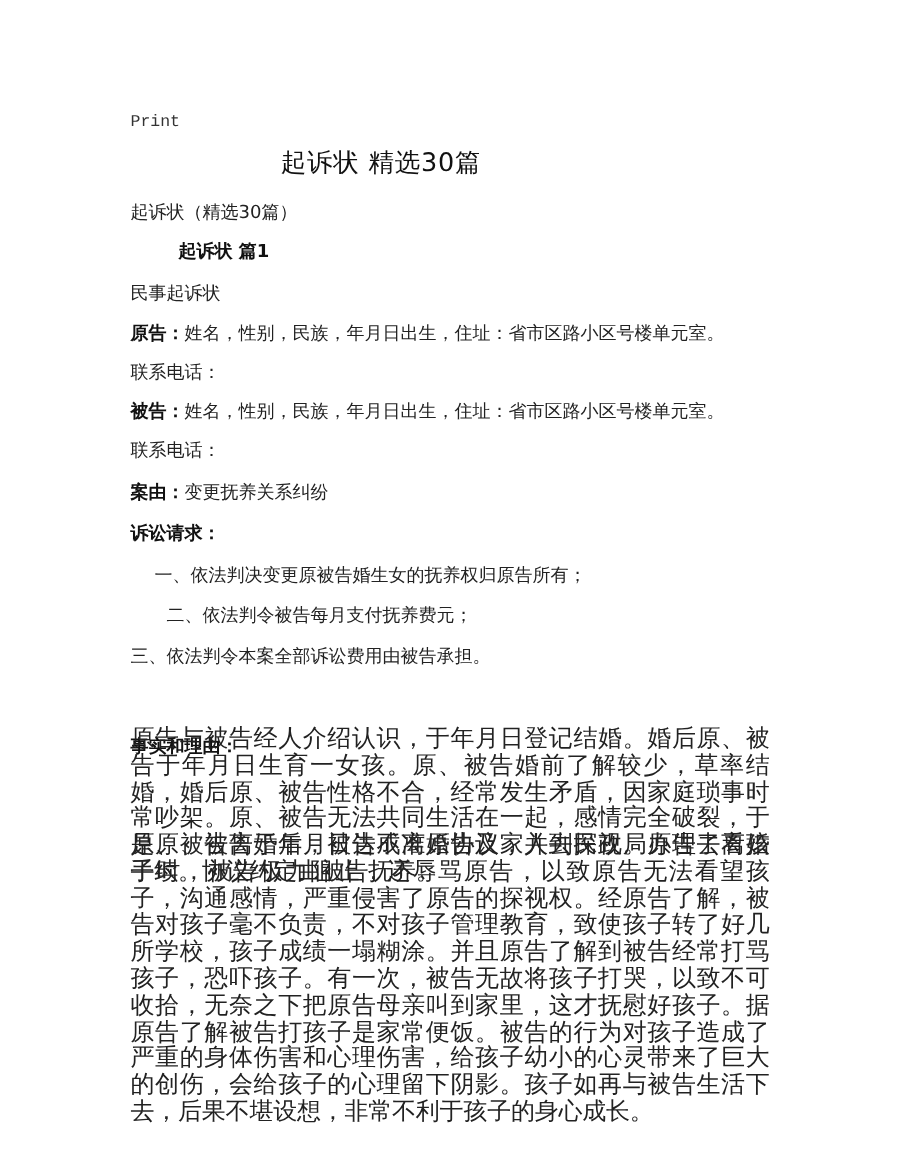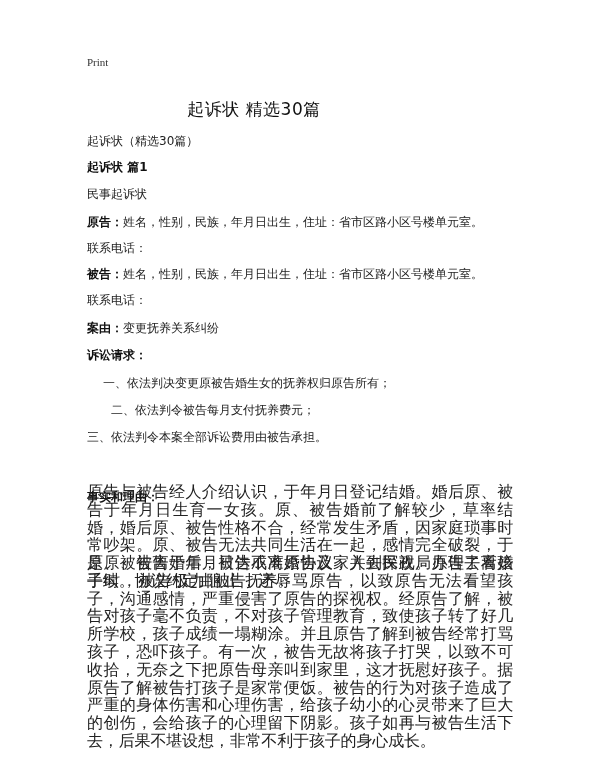--- a/index.html
+++ b/index.html
@@ -19,22 +19,22 @@
       position: absolute;
       left: 0;
       top: 0;
       width: 600px;
       height: 776px;
       background: #ffffff;
     }
     .print-label {
       position: absolute;
       left: 87px;
-      top: 56px;
-      font-family: Liberation Serif, serif;
+      top: 76px;
+      font-family: Liberation Mono, monospace;
       font-size: 11px;
       color: #333333;
       line-height: 13px;
     }
     .doc-title {
       position: absolute;
       left: 0;
       width: 508px;
       top: 98px;
       text-align: center;
@@ -71,23 +71,23 @@
 <body>
 
 <div class="page">
 
   <div class="print-label">Print</div>
 
   <div class="doc-title">起诉状 精选30篇</div>
 
   <div class="line" style="top:133px;">起诉状（精选30篇）</div>
 
-  <div class="line bold" style="top:159px;">起诉状 篇1</div>
+  <div class="line bold" style="top:159px;margin-left:32px;">起诉状 篇1</div>
 
-  <div class="line" style="top:187px;font-family:Liberation Mono, monospace;">民事起诉状</div>
+  <div class="line" style="top:187px;">民事起诉状</div>
 
   <div class="line" style="top:214px;">
     <b>原告：</b><span>姓名，性别，民族，年月日出生，住址：省市区路小区号楼单元室。</span>
   </div>
 
   <div class="line" style="top:240px;">联系电话：</div>
 
   <div class="line" style="top:266px;">
     <b>被告：</b><span>姓名，性别，民族，年月日出生，住址：省市区路小区号楼单元室。</span>
   </div>

